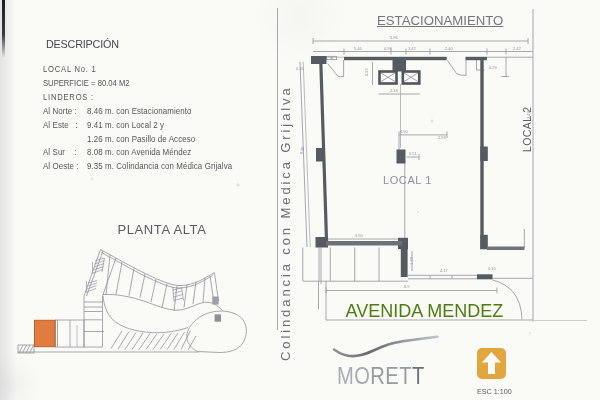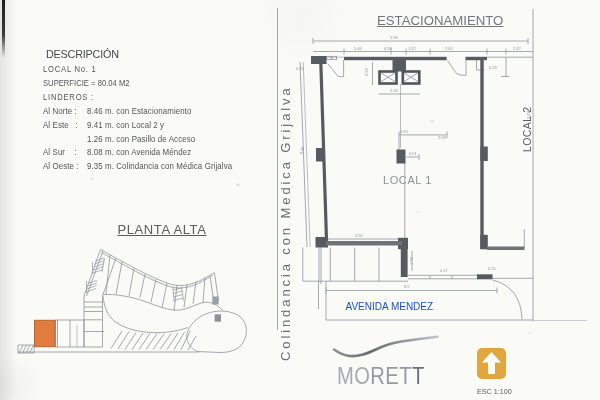--- a/index.html
+++ b/index.html
@@ -4,28 +4,28 @@
 <style>
   html,body{margin:0;padding:0;}
   body{width:600px;height:400px;overflow:hidden;background:#fafaf7;
        font-family:"Liberation Sans", sans-serif;}
   #page{position:relative;width:600px;height:400px;background:#fafaf7;filter:blur(0.18px);}
   .t{position:absolute;white-space:nowrap;color:#5a5c60;}
   #edgeShade{position:absolute;left:0;top:0;width:16px;height:400px;
      background:linear-gradient(90deg,rgba(120,125,135,0.18),rgba(120,125,135,0));}
   #edgeLine{position:absolute;left:2px;top:0;width:2.5px;height:58px;
      background:linear-gradient(180deg,#1c1c1e 0%,#3a3b3f 60%,rgba(80,80,85,0));}
-  #desc{left:46px;top:48px;font-size:10.8px;letter-spacing:-0.2px;color:#46484d;}
+  #desc{left:46px;top:38px;font-size:10.8px;letter-spacing:-0.2px;color:#46484d;}
   .b1{left:43px;font-size:9px;letter-spacing:0.45px;color:#54565a;transform:scaleX(0.85);transform-origin:0 0;}
   .lin{left:43px;font-size:9px;letter-spacing:0.1px;color:#54565a;display:flex;transform:scaleX(0.88);transform-origin:0 0;}
   .lin .lab{width:50px;}
-  #plantaalta{left:117.5px;top:222.3px;font-size:13px;letter-spacing:0.6px;color:#5b5d62;text-decoration:underline;}
+  #plantaalta{left:117.5px;top:222.3px;font-size:13px;letter-spacing:0.6px;color:#5b5d62;}
   #estac{left:377px;top:13px;font-size:13.2px;letter-spacing:0px;color:#73777d;text-decoration:underline;}
   #local1{left:383px;top:174px;font-size:11px;letter-spacing:0.6px;color:#8d929a;text-align:center;}
-  #avenida{left:345.5px;top:300.5px;font-size:10px;letter-spacing:0px;color:#1d4ed8;}
+  #avenida{left:345.5px;top:300.5px;font-size:18px;letter-spacing:0px;color:#4d7c0f;}
   #colind{left:278px;top:361px;font-size:13px;letter-spacing:2.9px;color:#6a6e73;
       transform:rotate(-90deg);transform-origin:0 0;}
   #local2{left:520.5px;top:152px;font-size:10.5px;letter-spacing:0.4px;color:#5a5c61;
       transform:rotate(-90deg);transform-origin:0 0;}
   #morett{left:337px;top:361.5px;font-size:24px;letter-spacing:0.5px;color:#a6abb4;
       transform:scaleX(0.84);transform-origin:0 0;}
   #morett .r{color:#959aa4;}
   #morett b{font-weight:normal;color:#6b707b;}
   #plaza{left:336px;top:386.3px;font-size:9.5px;letter-spacing:14px;color:#7d818b;}
   #esc{left:477px;top:386.5px;font-size:7.2px;letter-spacing:0px;color:#5b5d62;}

